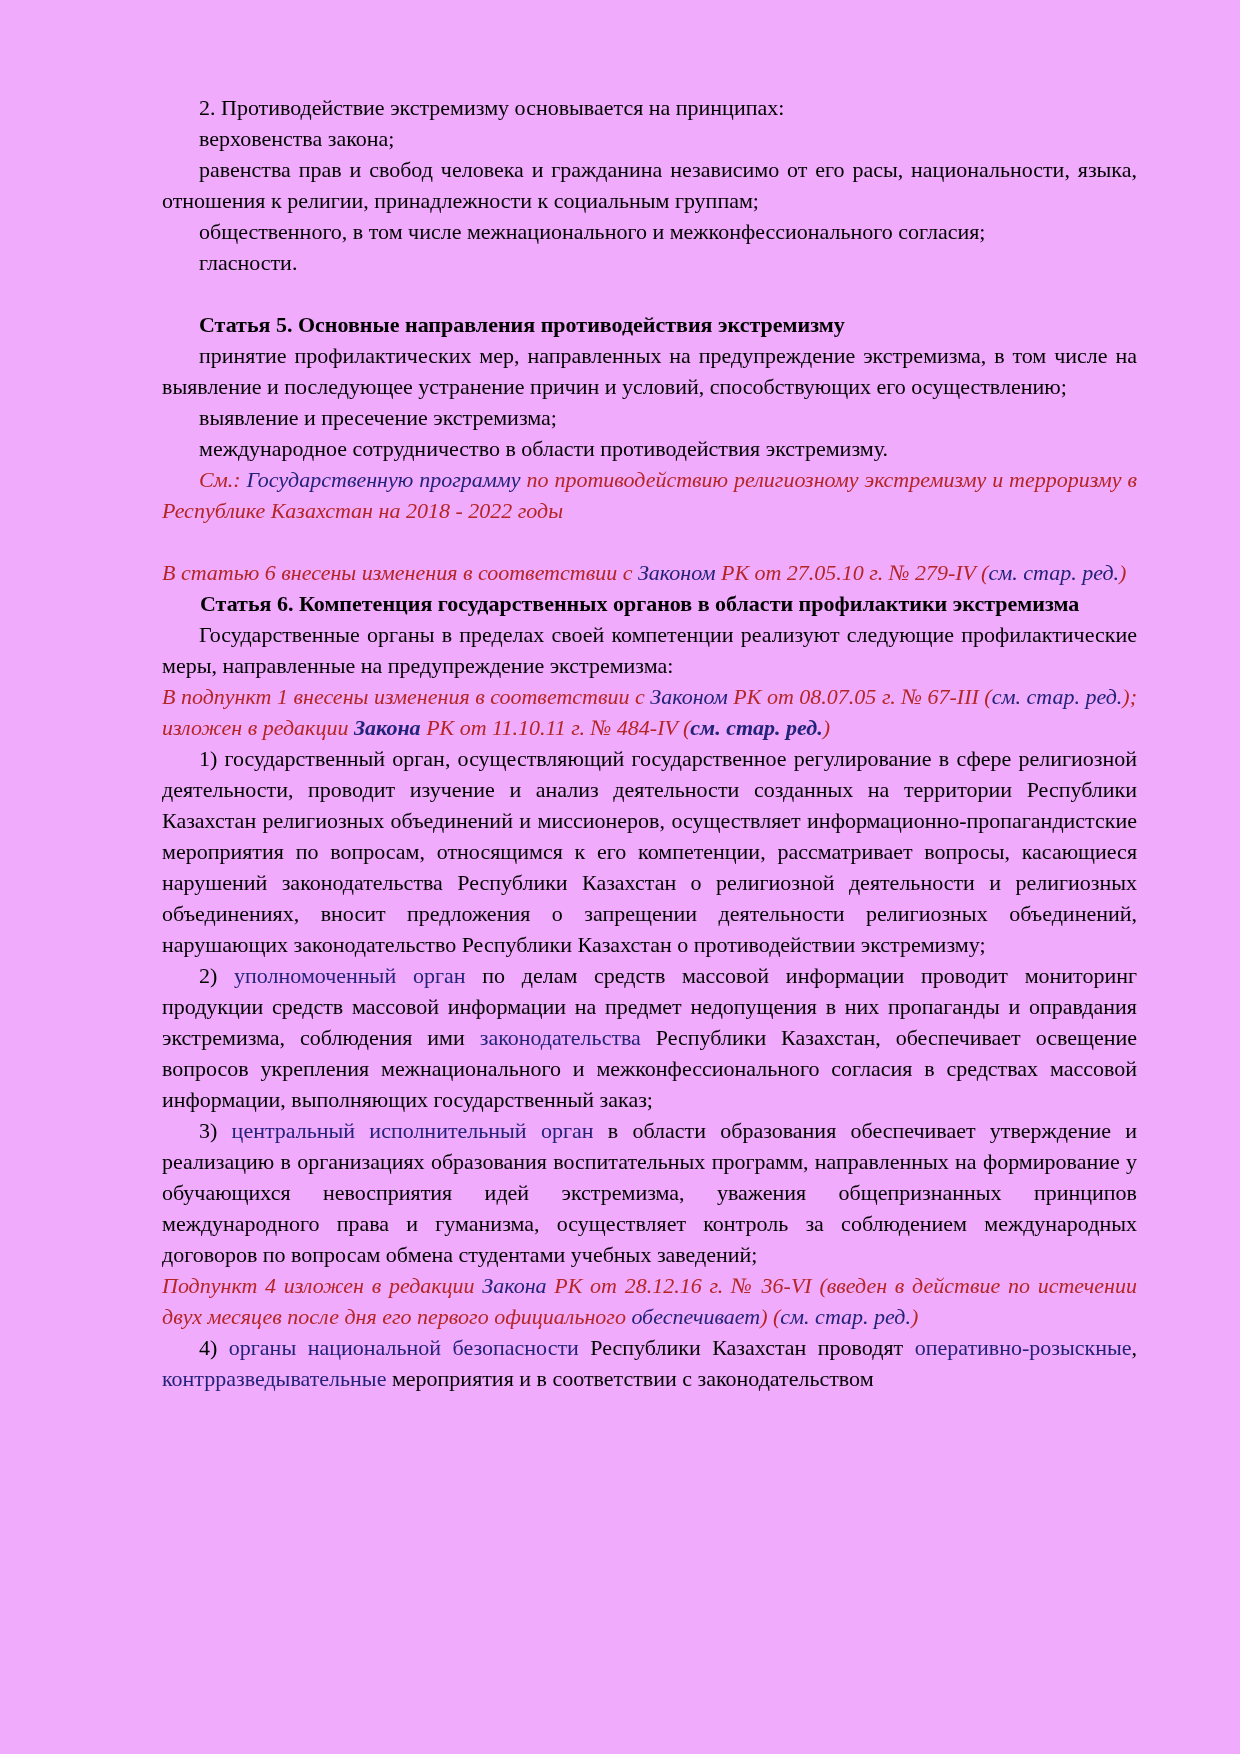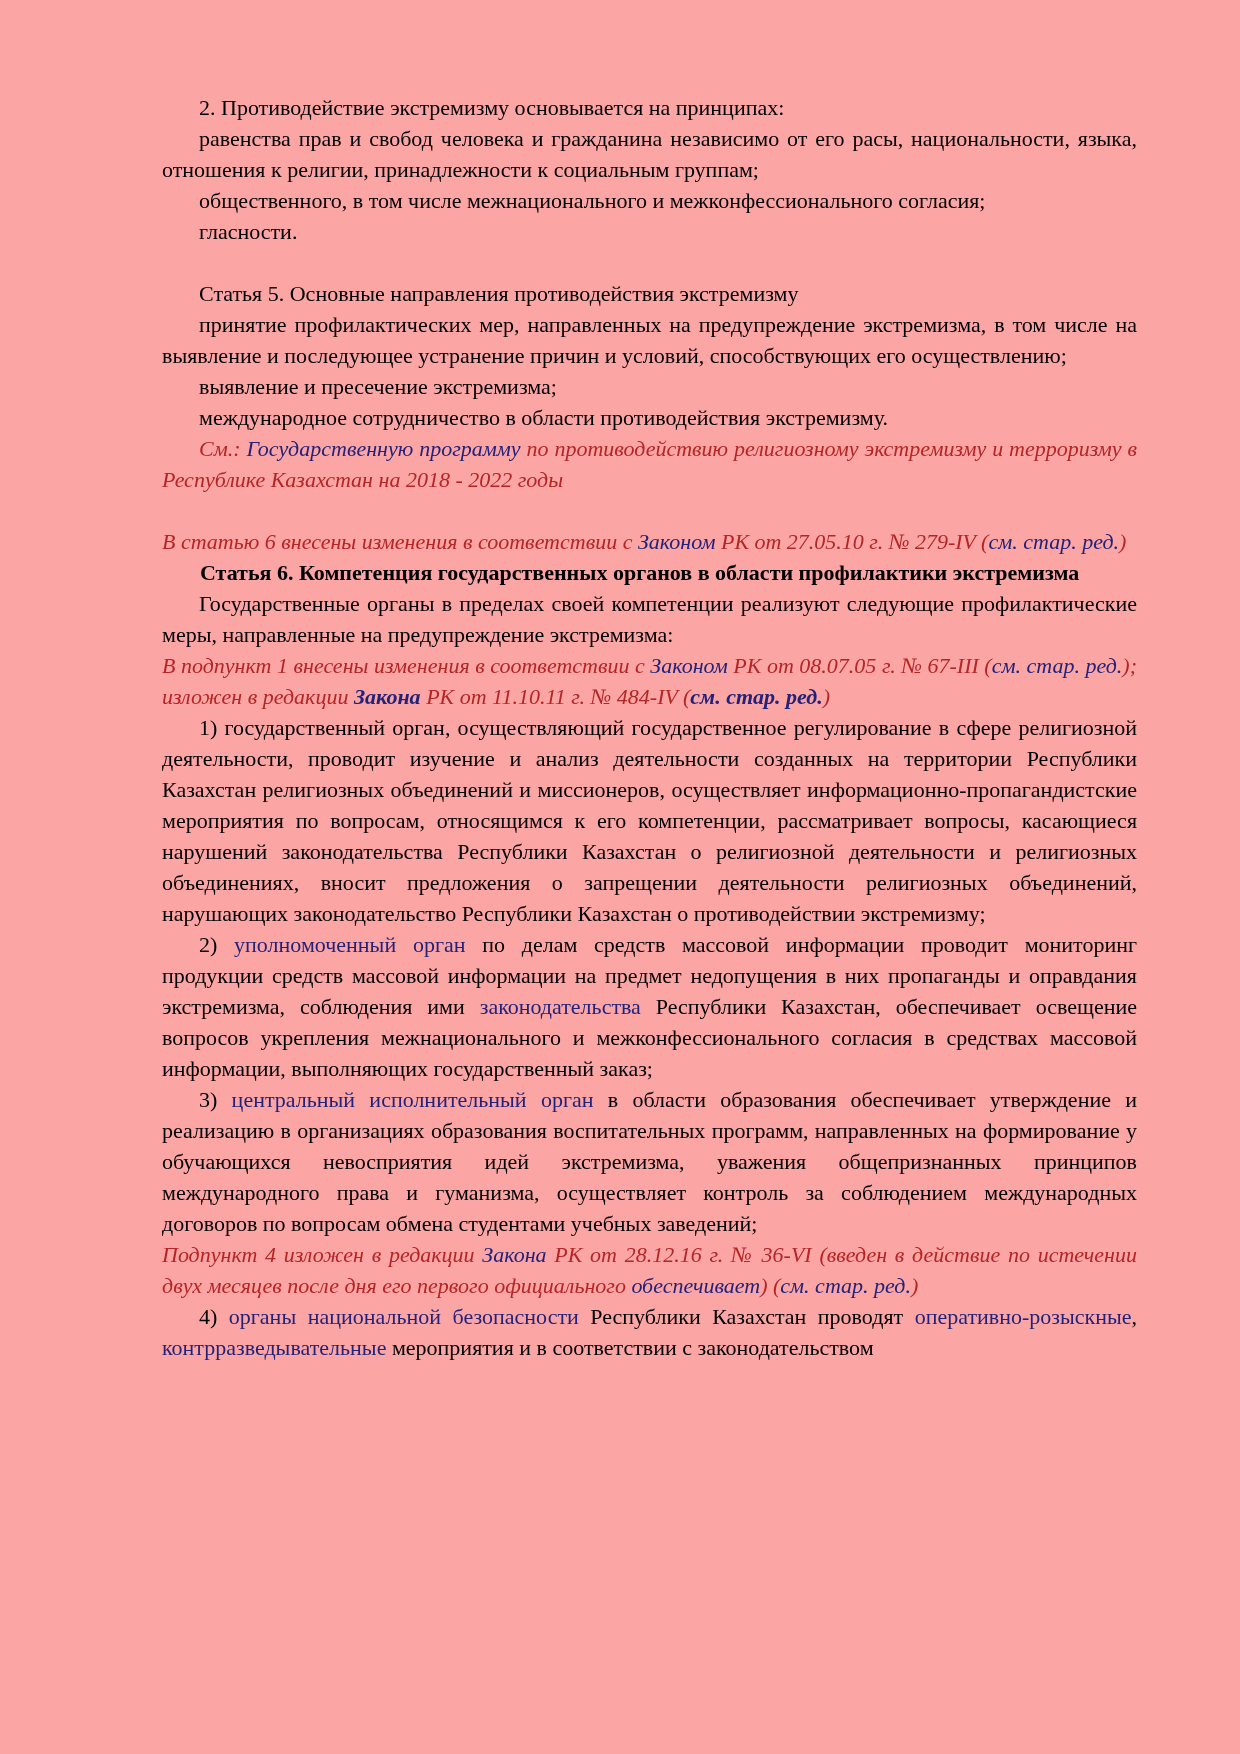--- a/index.html
+++ b/index.html
@@ -2,45 +2,46 @@
 <html><head>
 <meta charset="utf-8">
 <style>
   html, body { margin: 0; padding: 0; background: #ffffff; }
   .page {
     position: relative;
     width: 1240px;
     height: 1754px;
     box-sizing: border-box;
     padding: 92px 103px 40px 162px;
-    background: #fca5a5;
+    background: #f0abfc;
     font-family: "Liberation Serif", "DejaVu Serif", serif;
     font-size: 22px;
     line-height: 31px;
     color: #000000;
     overflow: hidden;
   }
   p.para { margin: 0; text-align: justify; }
   p.body { text-indent: 37px; }
-  p.heading { text-indent: 37px; font-weight: normal; }
+  p.heading { text-indent: 37px; font-weight: bold; }
   p.heading-hang { font-weight: bold; padding-left: 105px; text-indent: -67px; }
   p.ann { color: #b42525; font-style: italic; }
   p.ann-first { color: #b42525; font-style: italic; text-indent: 37px; }
   p.spacer { height: 31px; }
   .run-link, .run-linkb {
     color: #22227a;
     cursor: pointer;
   }
   .run-linkb { font-weight: bold; }
 </style>
 </head>
 <body>
 
 <div class="page">
     <p class="para body"><span>2. Противодействие экстремизму основывается на принципах:</span></p>
+    <p class="para body"><span>верховенства закона;</span></p>
     <p class="para body"><span>равенства прав и свобод человека и гражданина независимо от его расы, национальности, языка, отношения к религии, принадлежности к социальным группам;</span></p>
     <p class="para body"><span>общественного, в том числе межнационального и межконфессионального согласия;</span></p>
     <p class="para body"><span>гласности.</span></p>
     <p class="para spacer"></p>
     <p class="para heading"><span>Статья 5. Основные направления противодействия экстремизму</span></p>
     <p class="para body"><span>принятие профилактических мер, направленных на предупреждение экстремизма, в том числе на выявление и последующее устранение причин и условий, способствующих его осуществлению;</span></p>
     <p class="para body"><span>выявление и пресечение экстремизма;</span></p>
     <p class="para body"><span>международное сотрудничество в области противодействия экстремизму.</span></p>
     <p class="para ann-first"><span>См.: </span><span class="run-link">Государственную программу</span><span> по противодействию религиозному экстремизму и терроризму в Республике Казахстан на 2018 - 2022 годы</span></p>
     <p class="para spacer"></p>

